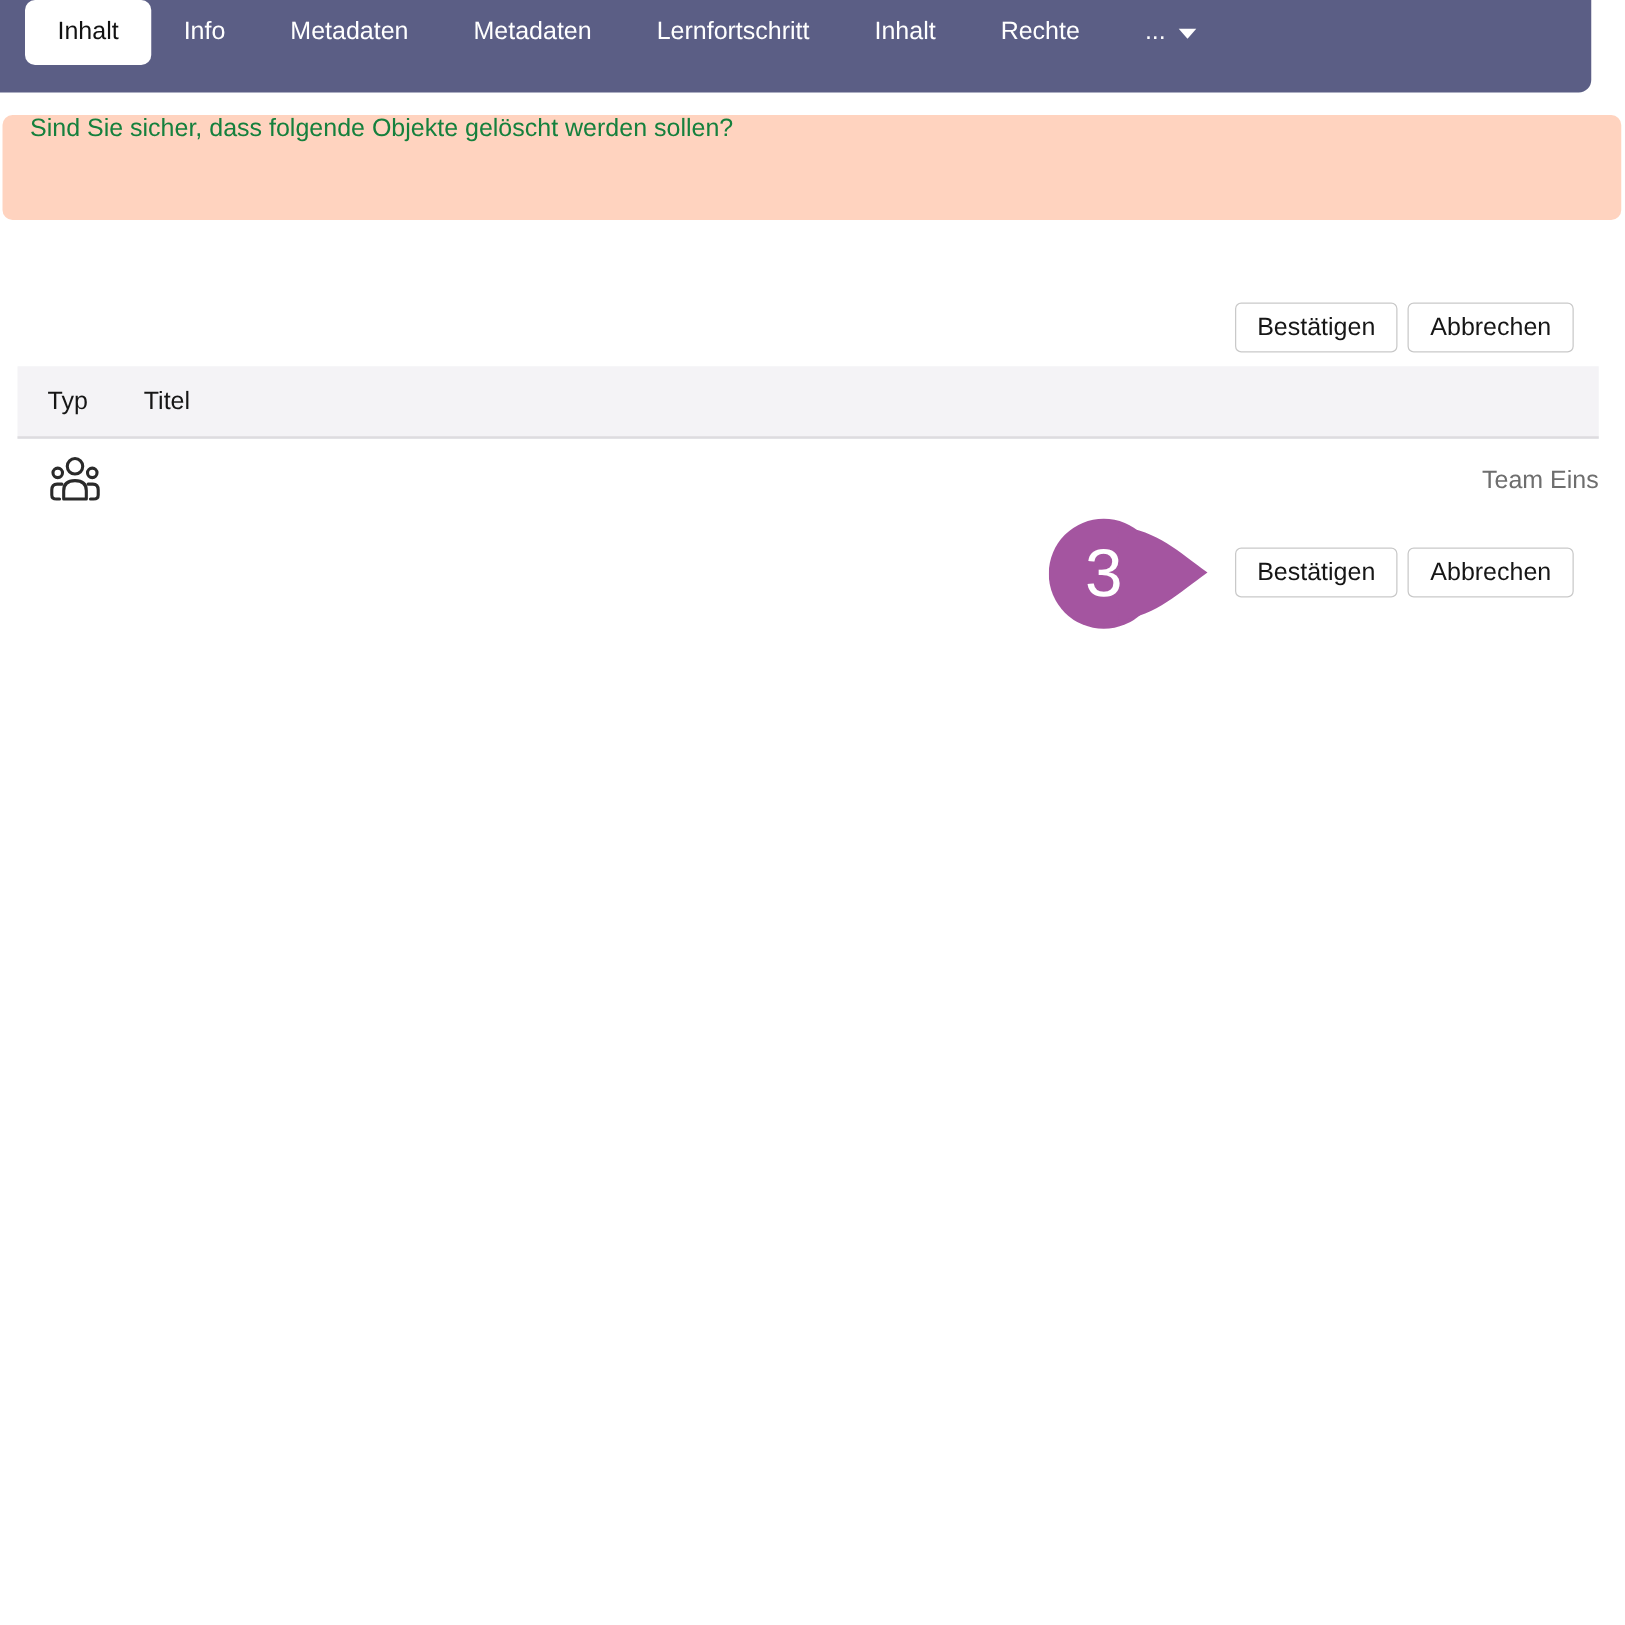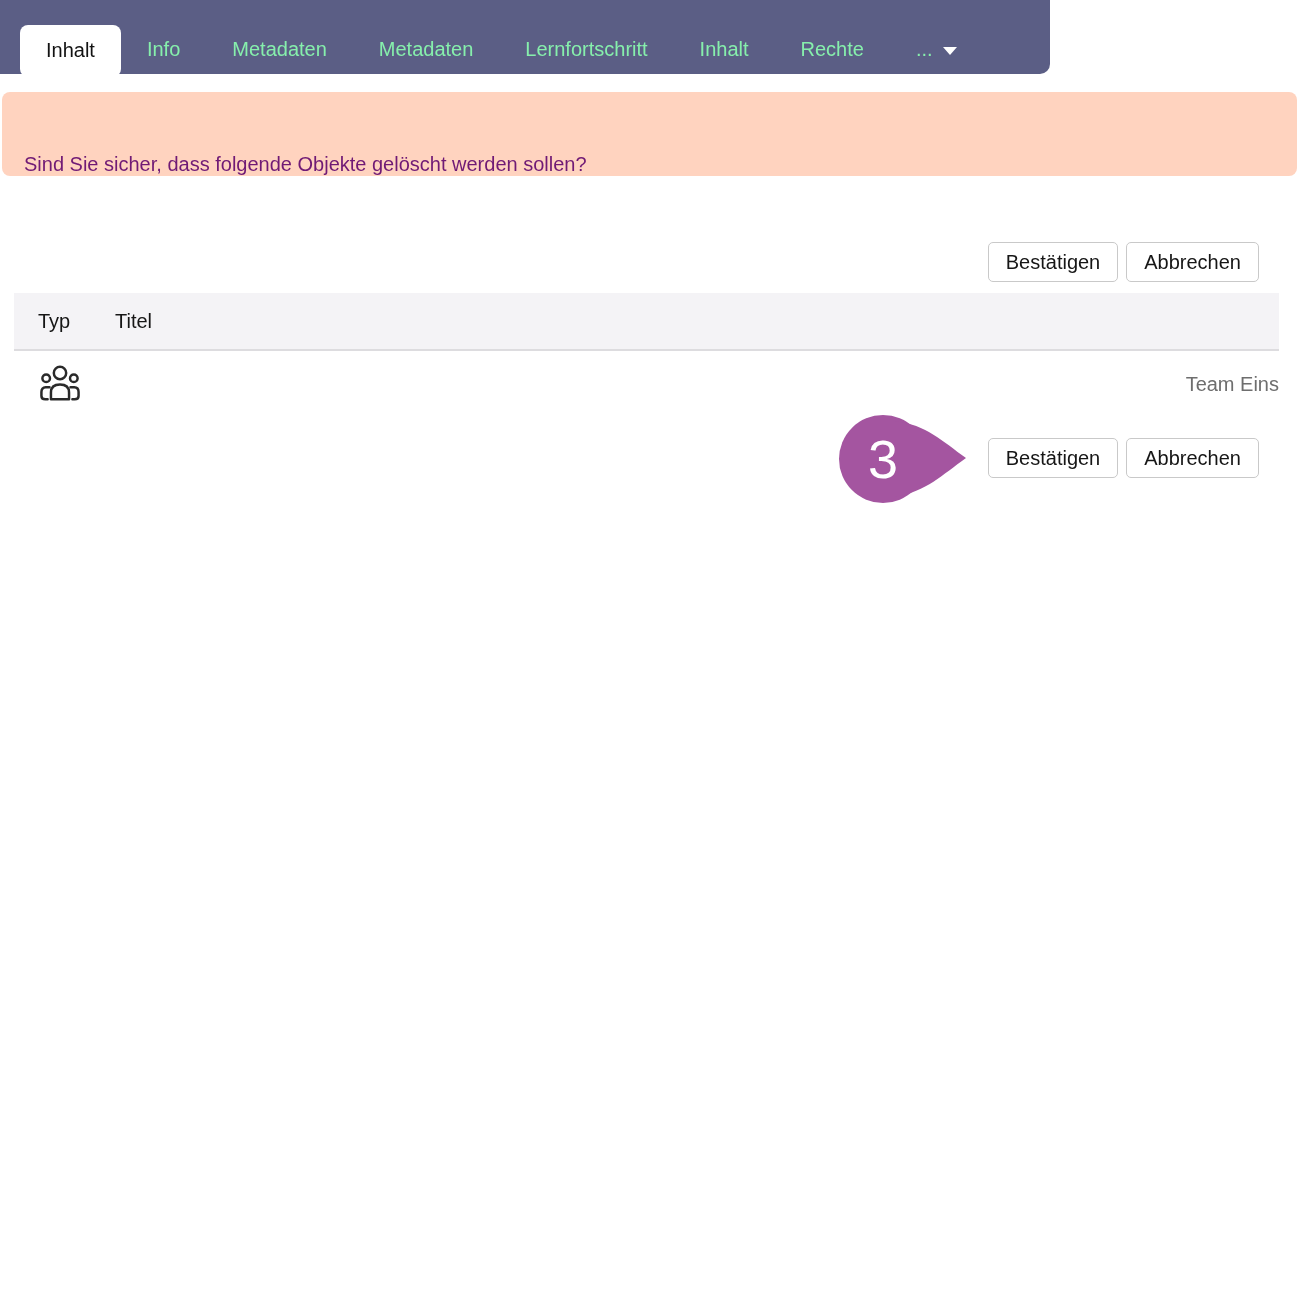--- a/index.html
+++ b/index.html
@@ -3,45 +3,45 @@
 <meta charset="utf-8">
 <style>
   html,body{margin:0;padding:0;}
   body{
     width:1300px;height:1300px;position:relative;background:#fff;
     font-family:"Liberation Sans", sans-serif;overflow:hidden;
   }
 
   
   .navbar{
-    position:absolute;top:0;left:0;width:1050px;height:74px;
+    position:absolute;top:0;left:0;width:1273px;height:74px;
     background:#5B5E85;border-radius:0 0 10px 0;
-    display:flex;align-items:flex-end;padding-left:20px;box-sizing:border-box;
+    display:flex;align-items:flex-start;padding-left:20px;box-sizing:border-box;
   }
   .tab{
-    height:50px;line-height:50px;padding:0 26px;font-size:20px;color:#86efac;
+    height:50px;line-height:50px;padding:0 26px;font-size:20px;color:#ffffff;
     cursor:pointer;white-space:nowrap;
   }
   .tab.active{
     background:#fff;color:#121212;border-radius:8px;
     height:52px;line-height:50px;margin-bottom:-3px;
   }
   .tab-more{display:flex;align-items:center;}
   .caret-down{
     display:inline-block;width:0;height:0;margin-left:10px;margin-top:4px;
     border-left:7px solid transparent;border-right:7px solid transparent;
     border-top:8px solid #fff;
   }
 
   
   .alert{
     position:absolute;top:92px;left:2px;width:1295px;height:84px;
     background:#FFD3BF;border-radius:8px;
-    display:flex;align-items:flex-end;padding-left:22px;box-sizing:border-box;
-    font-size:20px;color:#701a75;
+    display:flex;align-items:flex-start;padding-left:22px;box-sizing:border-box;
+    font-size:20px;color:#15803d;
   }
 
   
   .actions{position:absolute;right:41px;display:flex;gap:8px;}
   .actions.top{top:242px;}
   .actions.bottom{top:438px;}
   .btn{
     height:40px;background:#fff;border:1px solid #C9C9C9;border-radius:5px;
     font-size:20px;color:#161616;padding:0 17px;font-family:inherit;cursor:pointer;
   }

